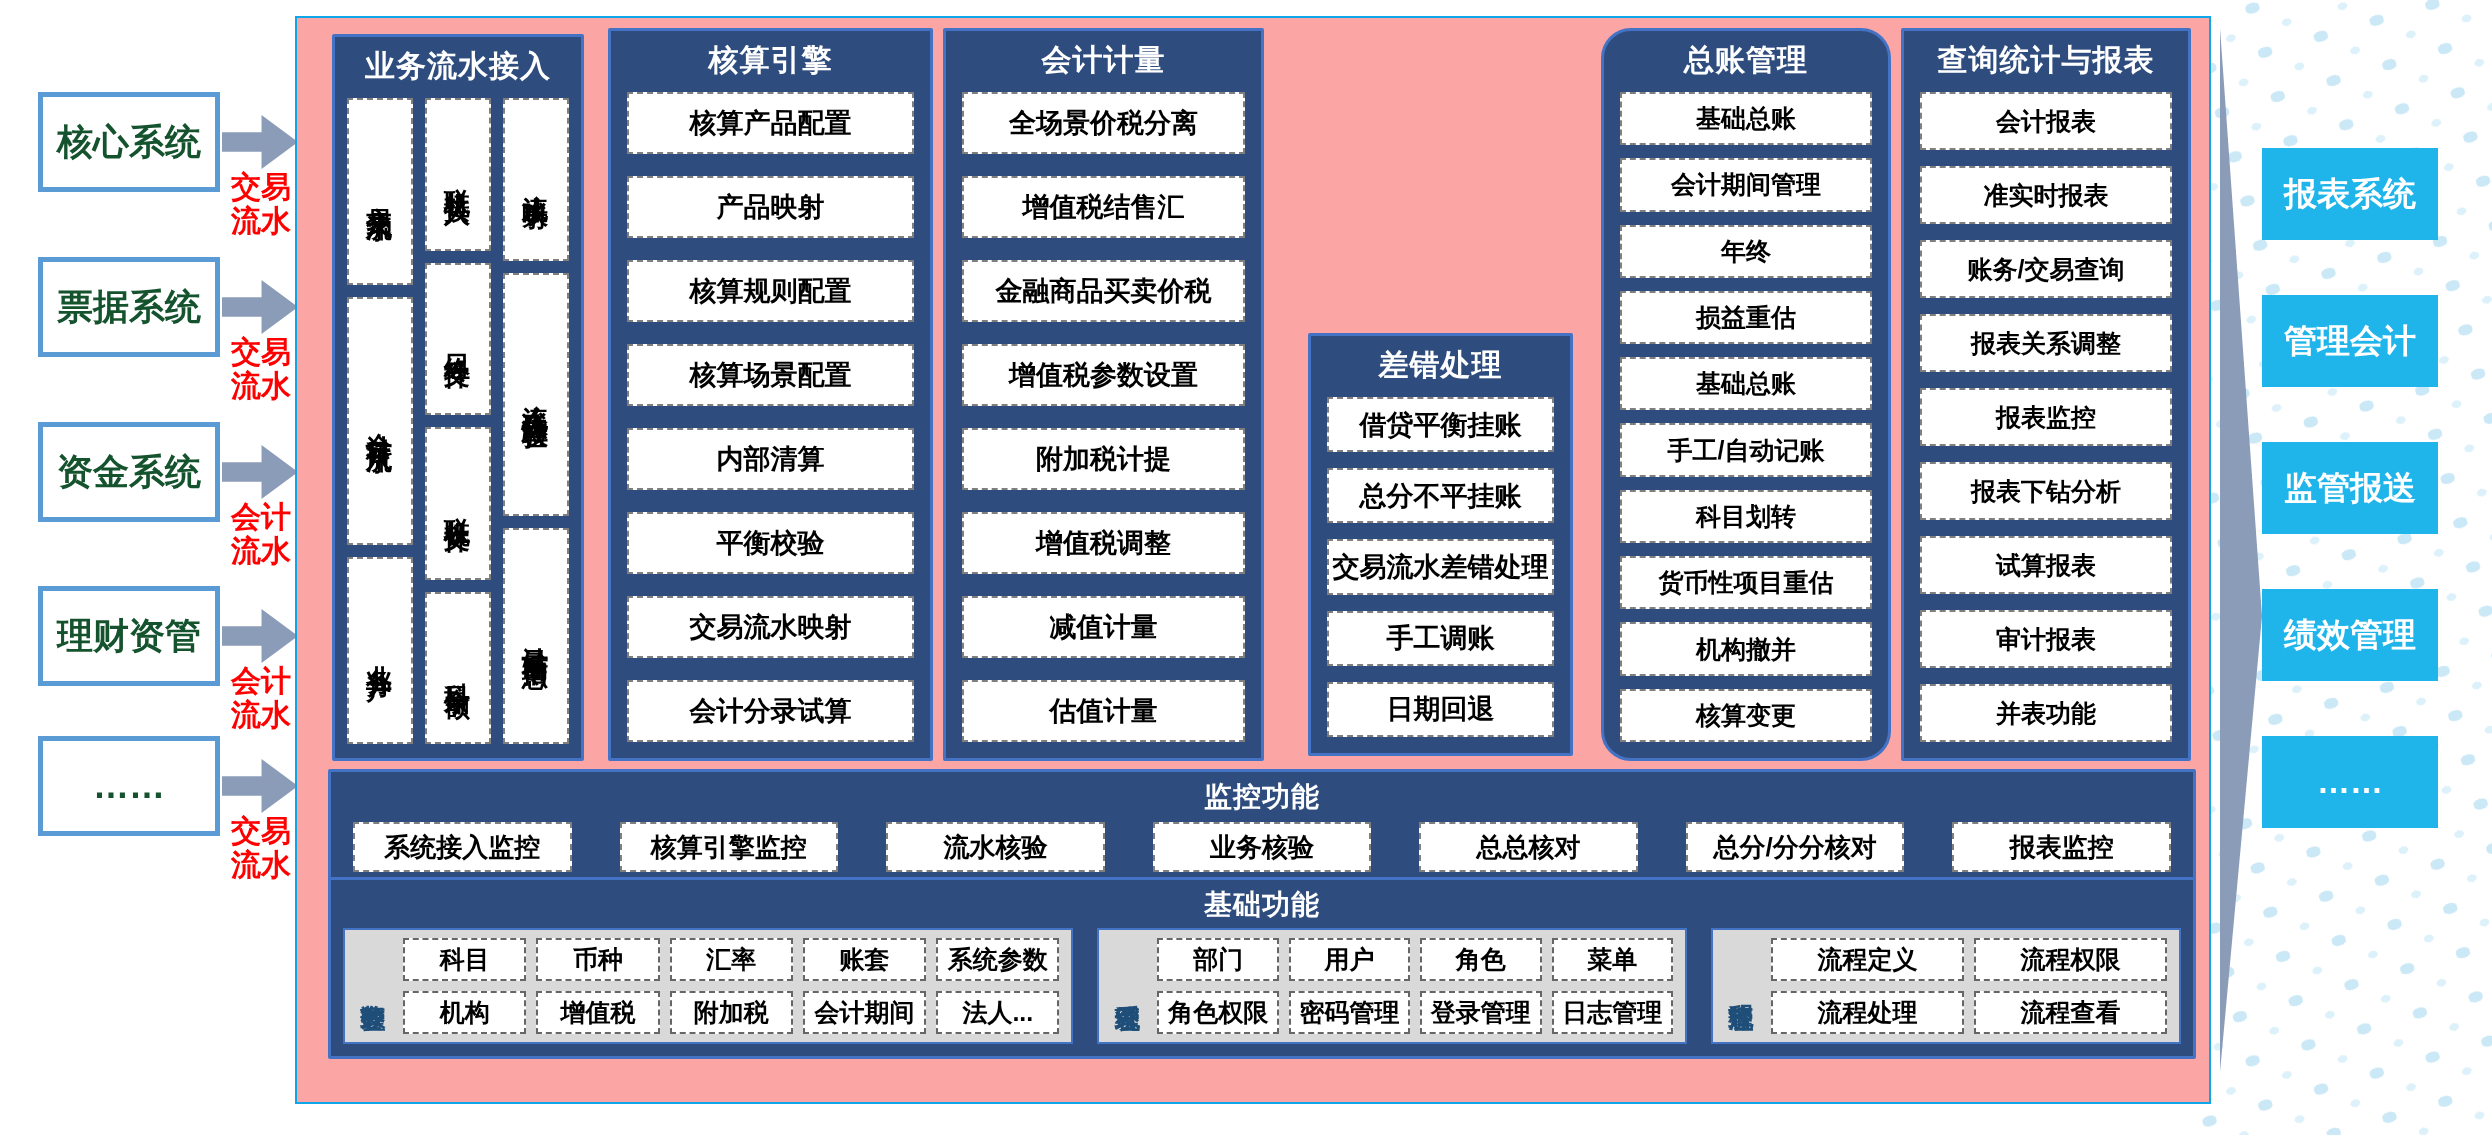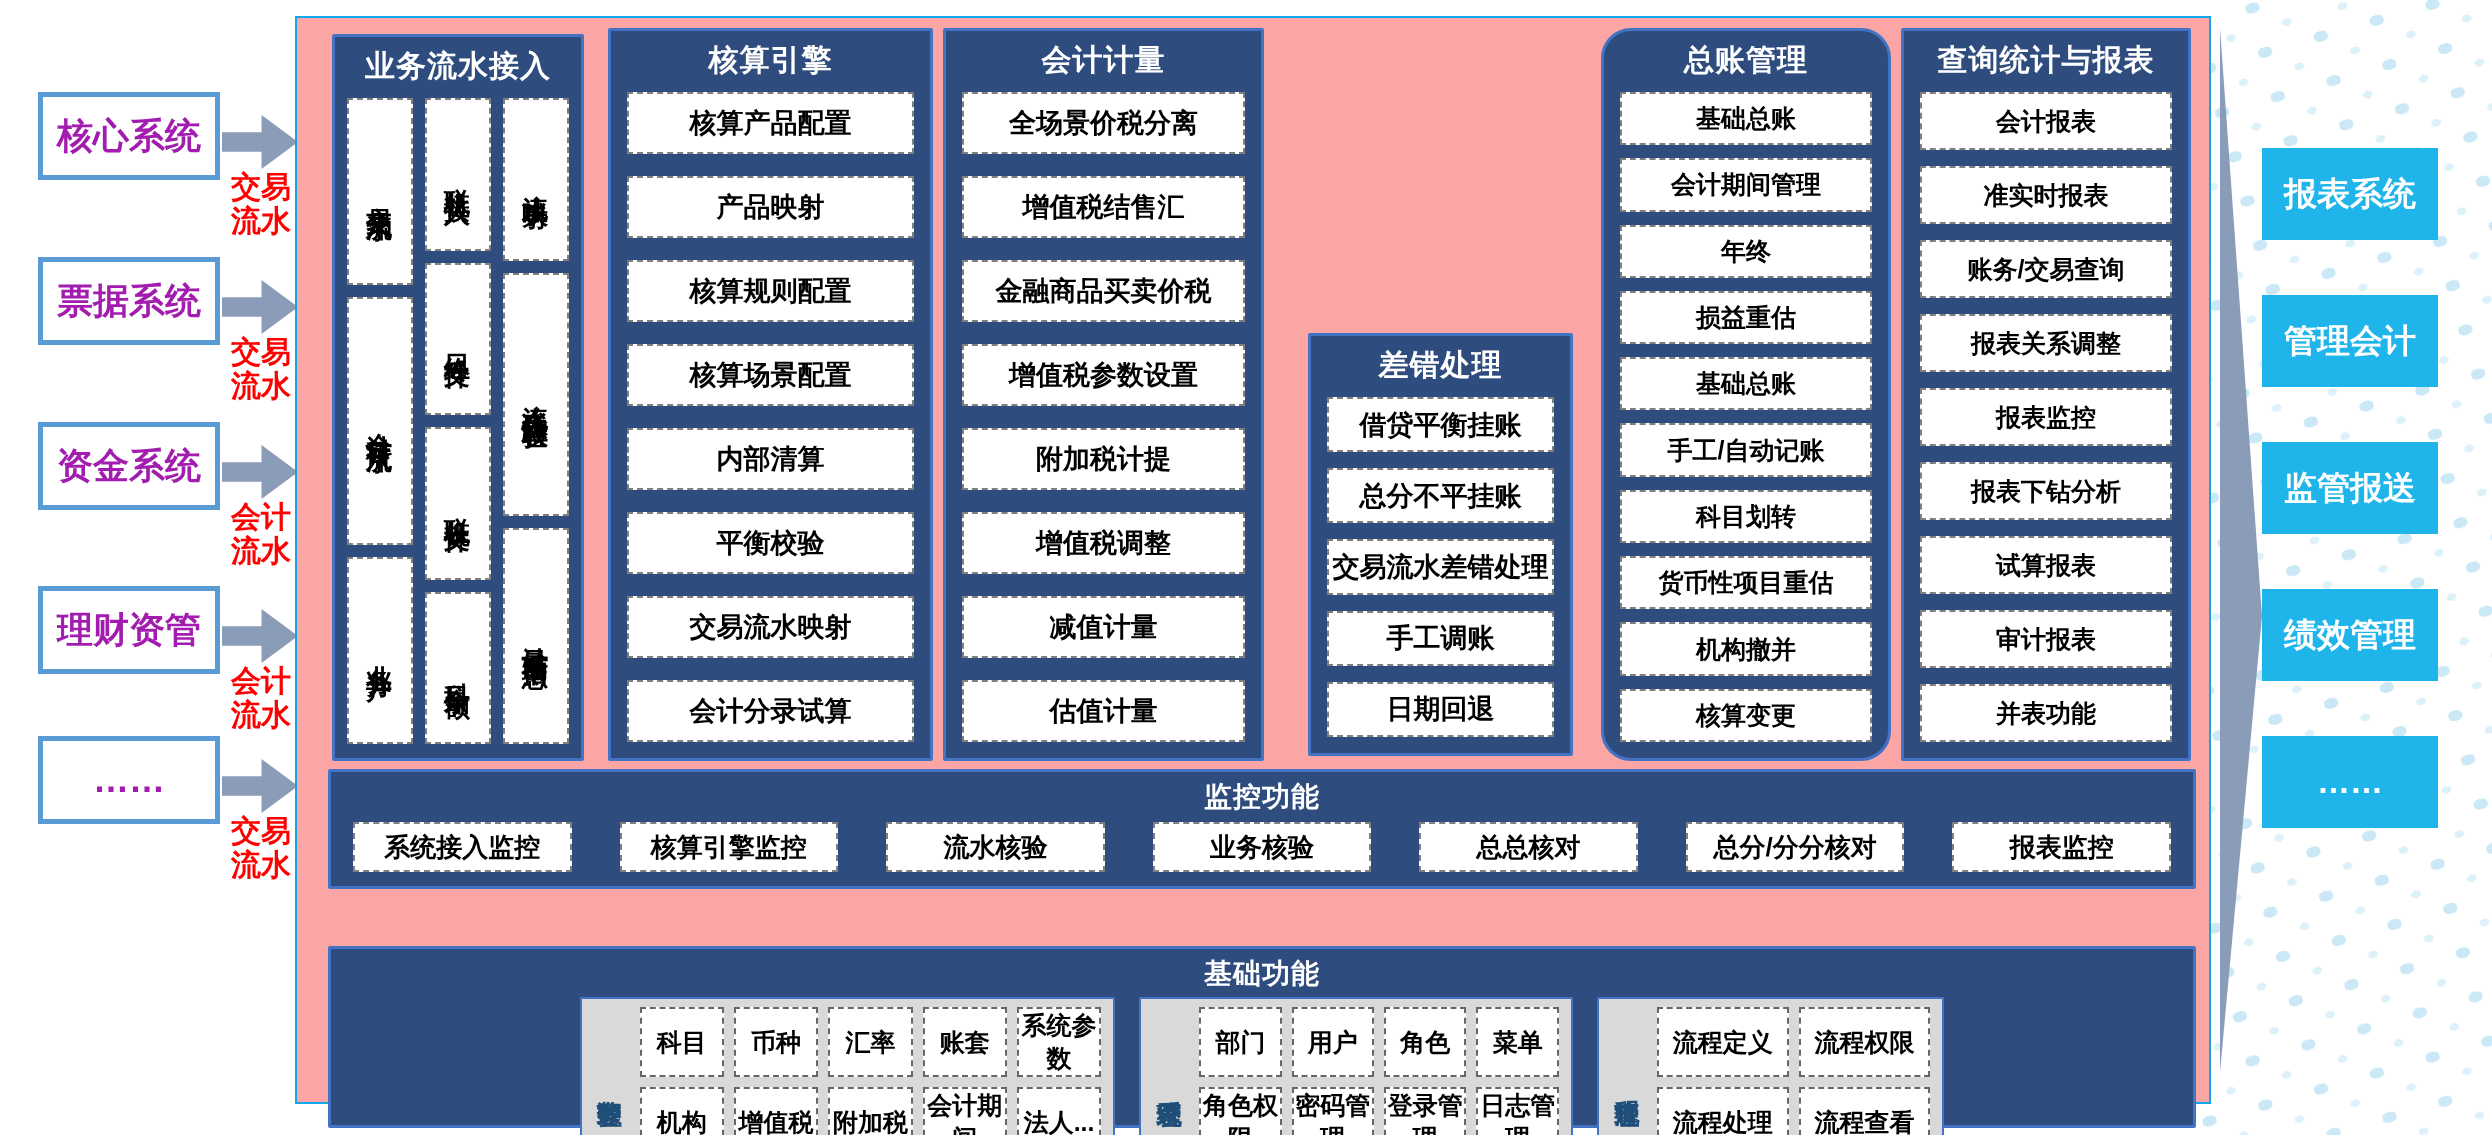--- a/index.html
+++ b/index.html
@@ -45,21 +45,21 @@
   .v-col .wbox span{writing-mode:vertical-rl;text-orientation:upright;letter-spacing:3px;font-size:26px;}
   
   #p-access {left:35px;  top:16px;  width:252px;height:727px;}
   #p-engine {left:311px; top:10px;  width:325px;height:733px;}
   #p-measure{left:646px; top:10px;  width:321px;height:733px;}
   #p-multidim{left:1011px;top:18px; width:265px;height:282px;}
   #p-error  {left:1011px;top:315px; width:265px;height:423px;}
   #p-gl     {left:1304px;top:10px;  width:290px;height:733px;border-radius:30px;}
   #p-report {left:1604px;top:10px;  width:290px;height:733px;}
   #p-monitor{left:31px;  top:751px; width:1868px;height:120px;}
-  #p-base   {left:31px;  top:928px; width:1868px;height:182px;align-items:center;}
+  #p-base   {left:31px;  top:859px; width:1868px;height:182px;}
   
   .monitor-body{flex:1;display:flex;gap:48px;padding:4px 22px 14px;}
   .monitor-body .wbox{font-size:26px;}
   #p-monitor .panel-title{padding:6px 0 2px;font-size:28px;}
   
   #p-base .panel-title{padding:6px 0 2px;font-size:28px;}
   .base-body{flex:1;display:flex;gap:24px;padding:2px 12px 12px;}
   .group{
     background:#D9D9D9;border:2px solid #4472C4;display:flex;gap:12px;
     padding:8px 12px;box-sizing:border-box;min-width:0;
@@ -67,22 +67,22 @@
   .g1{flex:742 1 0}.g2{flex:593 1 0}.g3{flex:467 1 0}
   .group-label{
     writing-mode:vertical-rl;text-orientation:upright;color:#1F4E79;font-weight:bold;font-size:25px;
     display:flex;align-items:center;justify-content:center;flex:0 0 34px;letter-spacing:1px;
   }
   .group-grid{flex:1;display:flex;flex-direction:column;gap:10px;min-width:0;}
   .group-row{flex:1;display:flex;gap:10px;}
   .group-row .wbox{font-size:25px;border-color:#666;}
   
   .src-box{
-    position:absolute;left:38px;width:182px;height:88px;background:#fff;border:5px solid #5B9BD5;
-    display:flex;align-items:center;justify-content:center;font-size:36px;font-weight:bold;color:#a21caf;
+    position:absolute;left:38px;width:182px;height:100px;background:#fff;border:5px solid #5B9BD5;
+    display:flex;align-items:center;justify-content:center;font-size:36px;font-weight:bold;color:#14532d;
     box-sizing:border-box;
   }
   .src-arrow{
     position:absolute;left:222px;width:76px;height:54px;background:#8B9CB8;
     clip-path:polygon(0 32%,52% 32%,52% 0,100% 50%,52% 100%,52% 68%,0 68%);
   }
   .src-flow{
     position:absolute;left:228px;width:66px;color:#FF0000;font-weight:bold;font-size:30px;
     line-height:1.12;text-align:center;word-break:break-all;
   }

